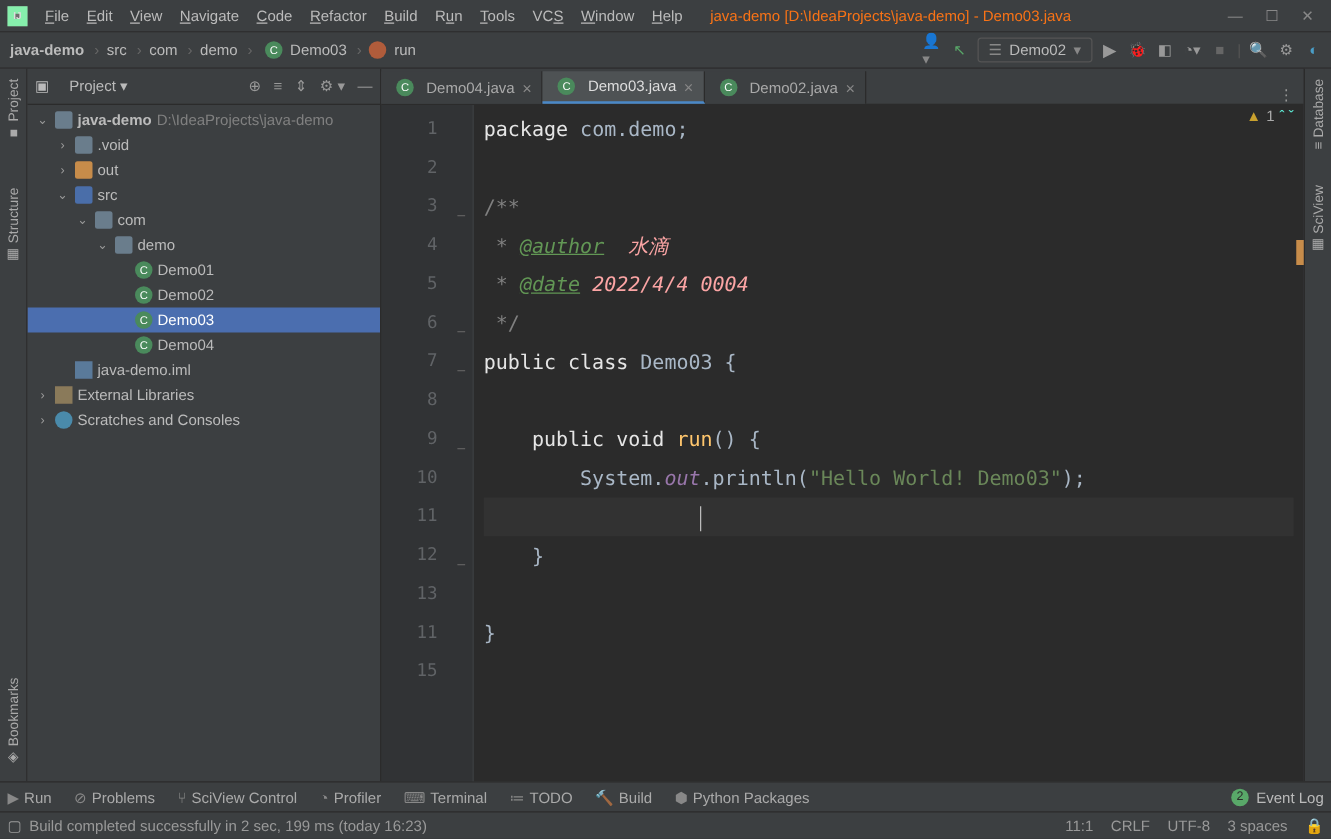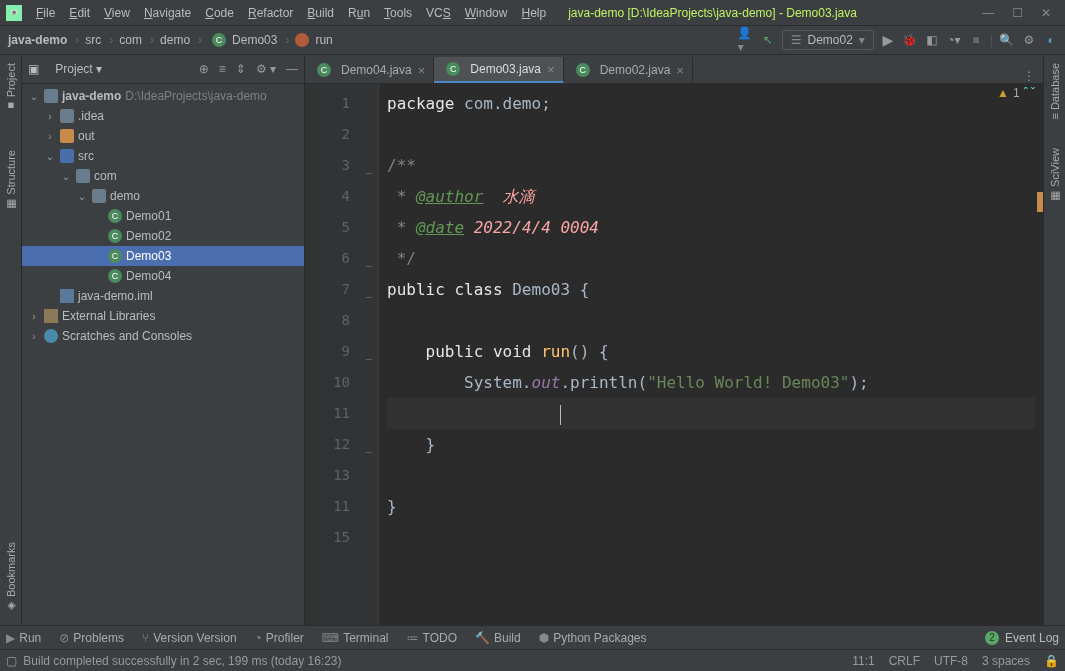--- a/index.html
+++ b/index.html
@@ -17,21 +17,21 @@
   height: 26px; background: #3c3f41; display: flex; align-items: center; padding: 0 6px;
   border-bottom: 1px solid #2b2b2b;
 }
 .titlebar .logo {
   width: 16px; height: 16px; background: #6e6e6e; border: 6px solid #86efac;
   display: inline-flex; align-items: center; justify-content: center; font-size: 8px; font-weight: bold; color:#ddd; margin-right:8px;
 }
 .menu { display: flex; gap: 2px; }
 .menu span { padding: 2px 6px; cursor: pointer; }
 .menu span u { text-decoration: underline; }
-.title-path { margin-left: 16px; color: #bef264; flex:1; }
+.title-path { margin-left: 16px; color: #f97316; flex:1; }
 .win-controls { display: flex; gap: 18px; color:#888; padding: 0 8px; }
 .win-controls span { cursor:pointer; }
 
 .navbar {
   height: 29px; background: #3c3f41; border-bottom: 1px solid #2b2b2b;
   display: flex; align-items: center; padding: 0 6px;
 }
 .crumb { display: flex; align-items: center; gap:2px; padding:0 2px; }
 .crumb + .crumb::before { content: "›"; color:#666; margin: 0 4px;}
 .crumb .ic { width:14px; height:14px; border-radius:50%; display:inline-block; margin-right:4px;}
@@ -193,21 +193,21 @@
     <div class="tree" id="tree">
         <div class="tree-item" style="padding-left: 6px;">
           <span class="exp">⌄</span>
           <span class="fic folder-mod"></span>
           <span><b>java-demo</b></span>
           <span class="dim">D:\IdeaProjects\java-demo</span>
         </div>
         <div class="tree-item" style="padding-left: 22px;">
           <span class="exp">›</span>
           <span class="fic folder"></span>
-          <span>.idea</span>
+          <span>.void</span>
         </div>
         <div class="tree-item" style="padding-left: 22px;">
           <span class="exp">›</span>
           <span class="fic folder-out"></span>
           <span>out</span>
         </div>
         <div class="tree-item" style="padding-left: 22px;">
           <span class="exp">⌄</span>
           <span class="fic folder-src"></span>
           <span>src</span>
@@ -333,21 +333,21 @@
   <div class="bt-item">
       <span class="bi">▶</span>
       <span>Run</span>
     </div>
   <div class="bt-item">
       <span class="bi">⊘</span>
       <span>Problems</span>
     </div>
   <div class="bt-item">
       <span class="bi">⑂</span>
-      <span>Version Version</span>
+      <span>SciView Control</span>
     </div>
   <div class="bt-item">
       <span class="bi">◔</span>
       <span>Profiler</span>
     </div>
   <div class="bt-item">
       <span class="bi">⌨</span>
       <span>Terminal</span>
     </div>
   <div class="bt-item">

